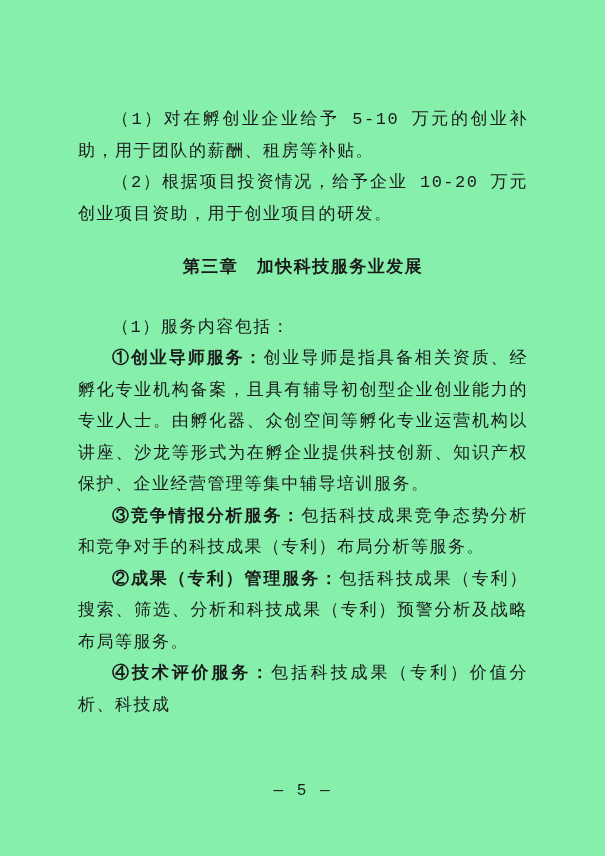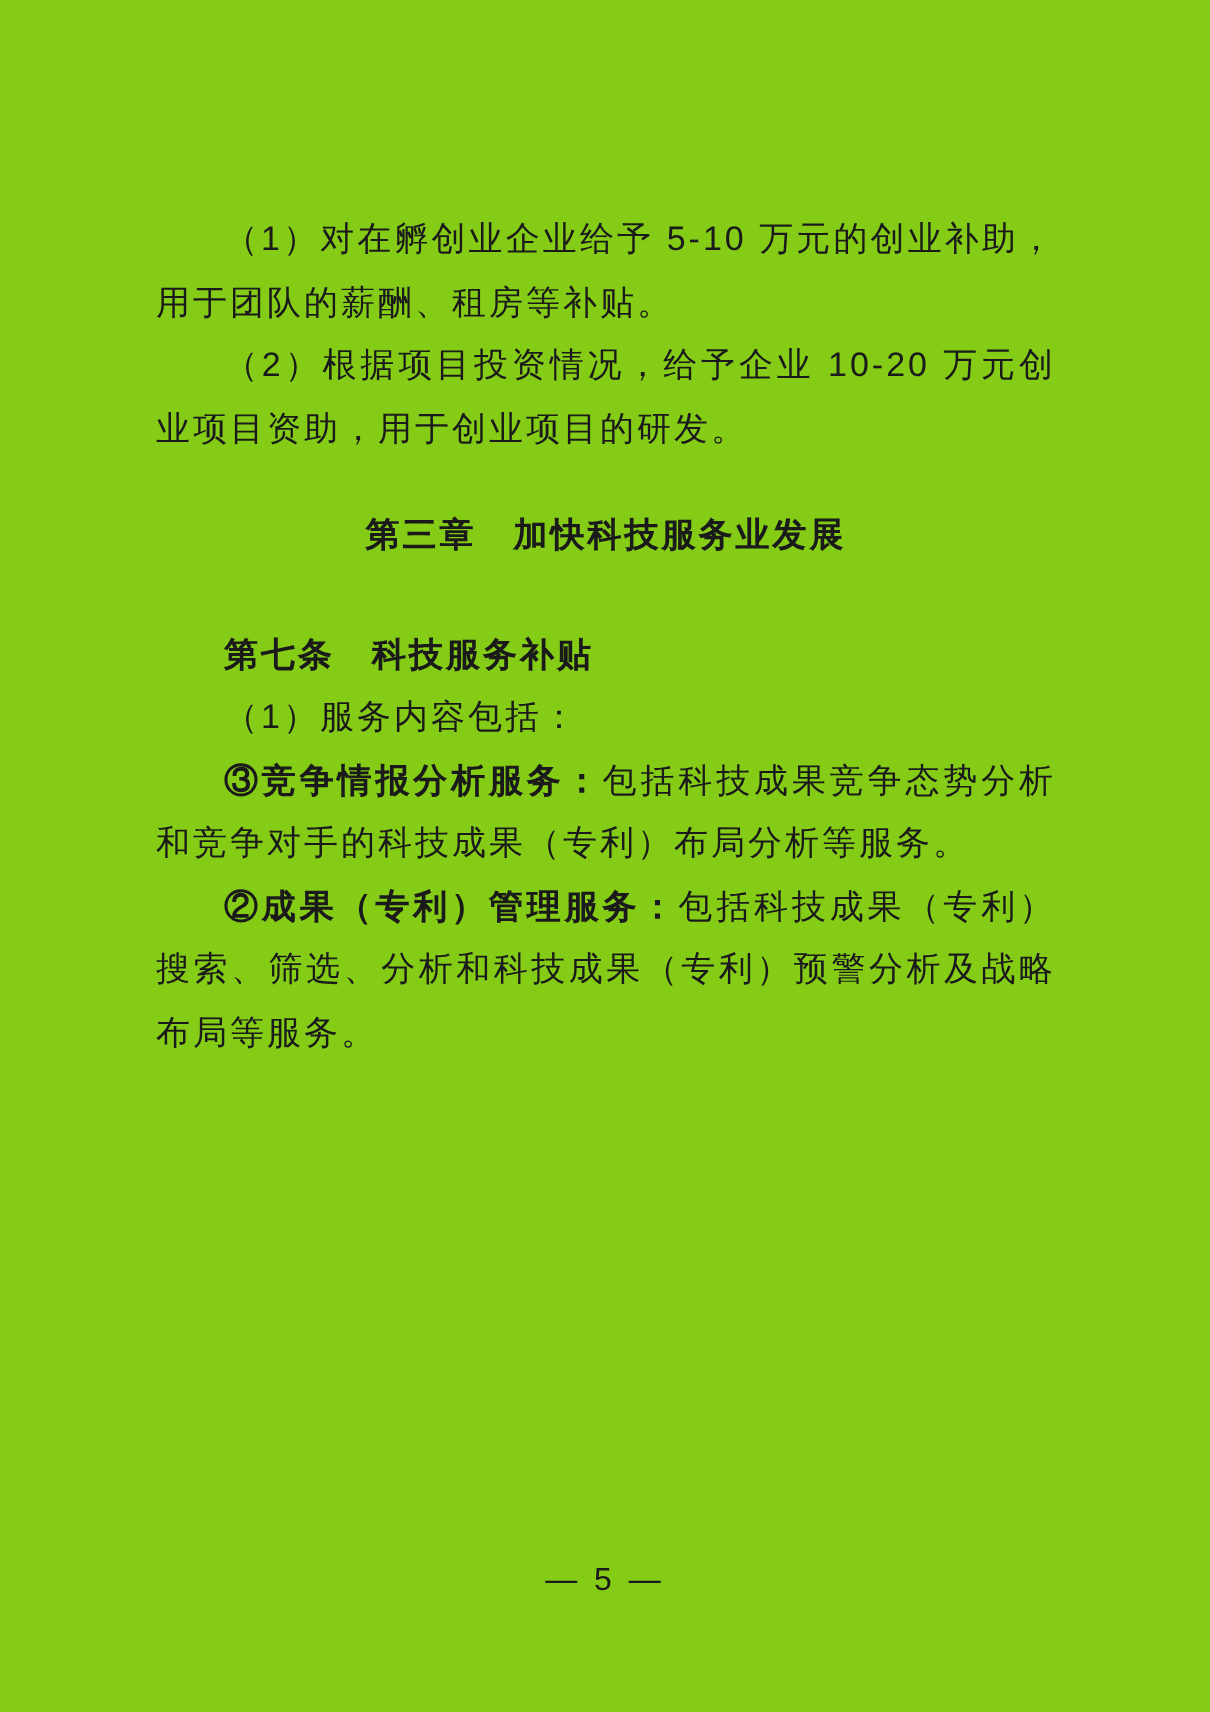--- a/index.html
+++ b/index.html
@@ -4,23 +4,23 @@
 <style>
   html, body {
     margin: 0;
     padding: 0;
     background: #ffffff;
   }
   .page {
     position: relative;
     width: 605px;
     height: 856px;
-    background: #84cc16;
+    background: #86efac;
     color: #1a1a1a;
-    font-family: Liberation Sans, sans-serif;
+    font-family: Liberation Mono, monospace;
     overflow: hidden;
     box-sizing: border-box;
   }
   .content {
     position: absolute;
     top: 104px;
     left: 78px;
     right: 77px;
   }
   .content p {
@@ -64,27 +64,28 @@
 <div class="page">
   <div class="content">
 
     <p>（1）对在孵创业企业给予 5-10 万元的创业补助，用于团队的薪酬、租房等补贴。</p>
 
     <p>（2）根据项目投资情况，给予企业 10-20 万元创业项目资助，用于创业项目的研发。</p>
 
 
     <p class="chapter-heading">第三章　加快科技服务业发展</p>
 
-    <p class="bold">第七条　科技服务补贴</p>
 
 
     <p>（1）服务内容包括：</p>
 
+    <p><span class="lead">①创业导师服务：</span><span>创业导师是指具备相关资质、经孵化专业机构备案，且具有辅导初创型企业创业能力的专业人士。由孵化器、众创空间等孵化专业运营机构以讲座、沙龙等形式为在孵企业提供科技创新、知识产权保护、企业经营管理等集中辅导培训服务。</span></p>
 
     <p><span class="lead">③竞争情报分析服务：</span><span>包括科技成果竞争态势分析和竞争对手的科技成果（专利）布局分析等服务。</span></p>
 
     <p><span class="lead">②成果（专利）管理服务：</span><span>包括科技成果（专利）搜索、筛选、分析和科技成果（专利）预警分析及战略布局等服务。</span></p>
 
+    <p><span class="lead">④技术评价服务：</span><span>包括科技成果（专利）价值分析、科技成</span></p>
 
   </div>
 
   <div class="page-footer">— 5 —</div>
 </div>
 
 </body></html>

